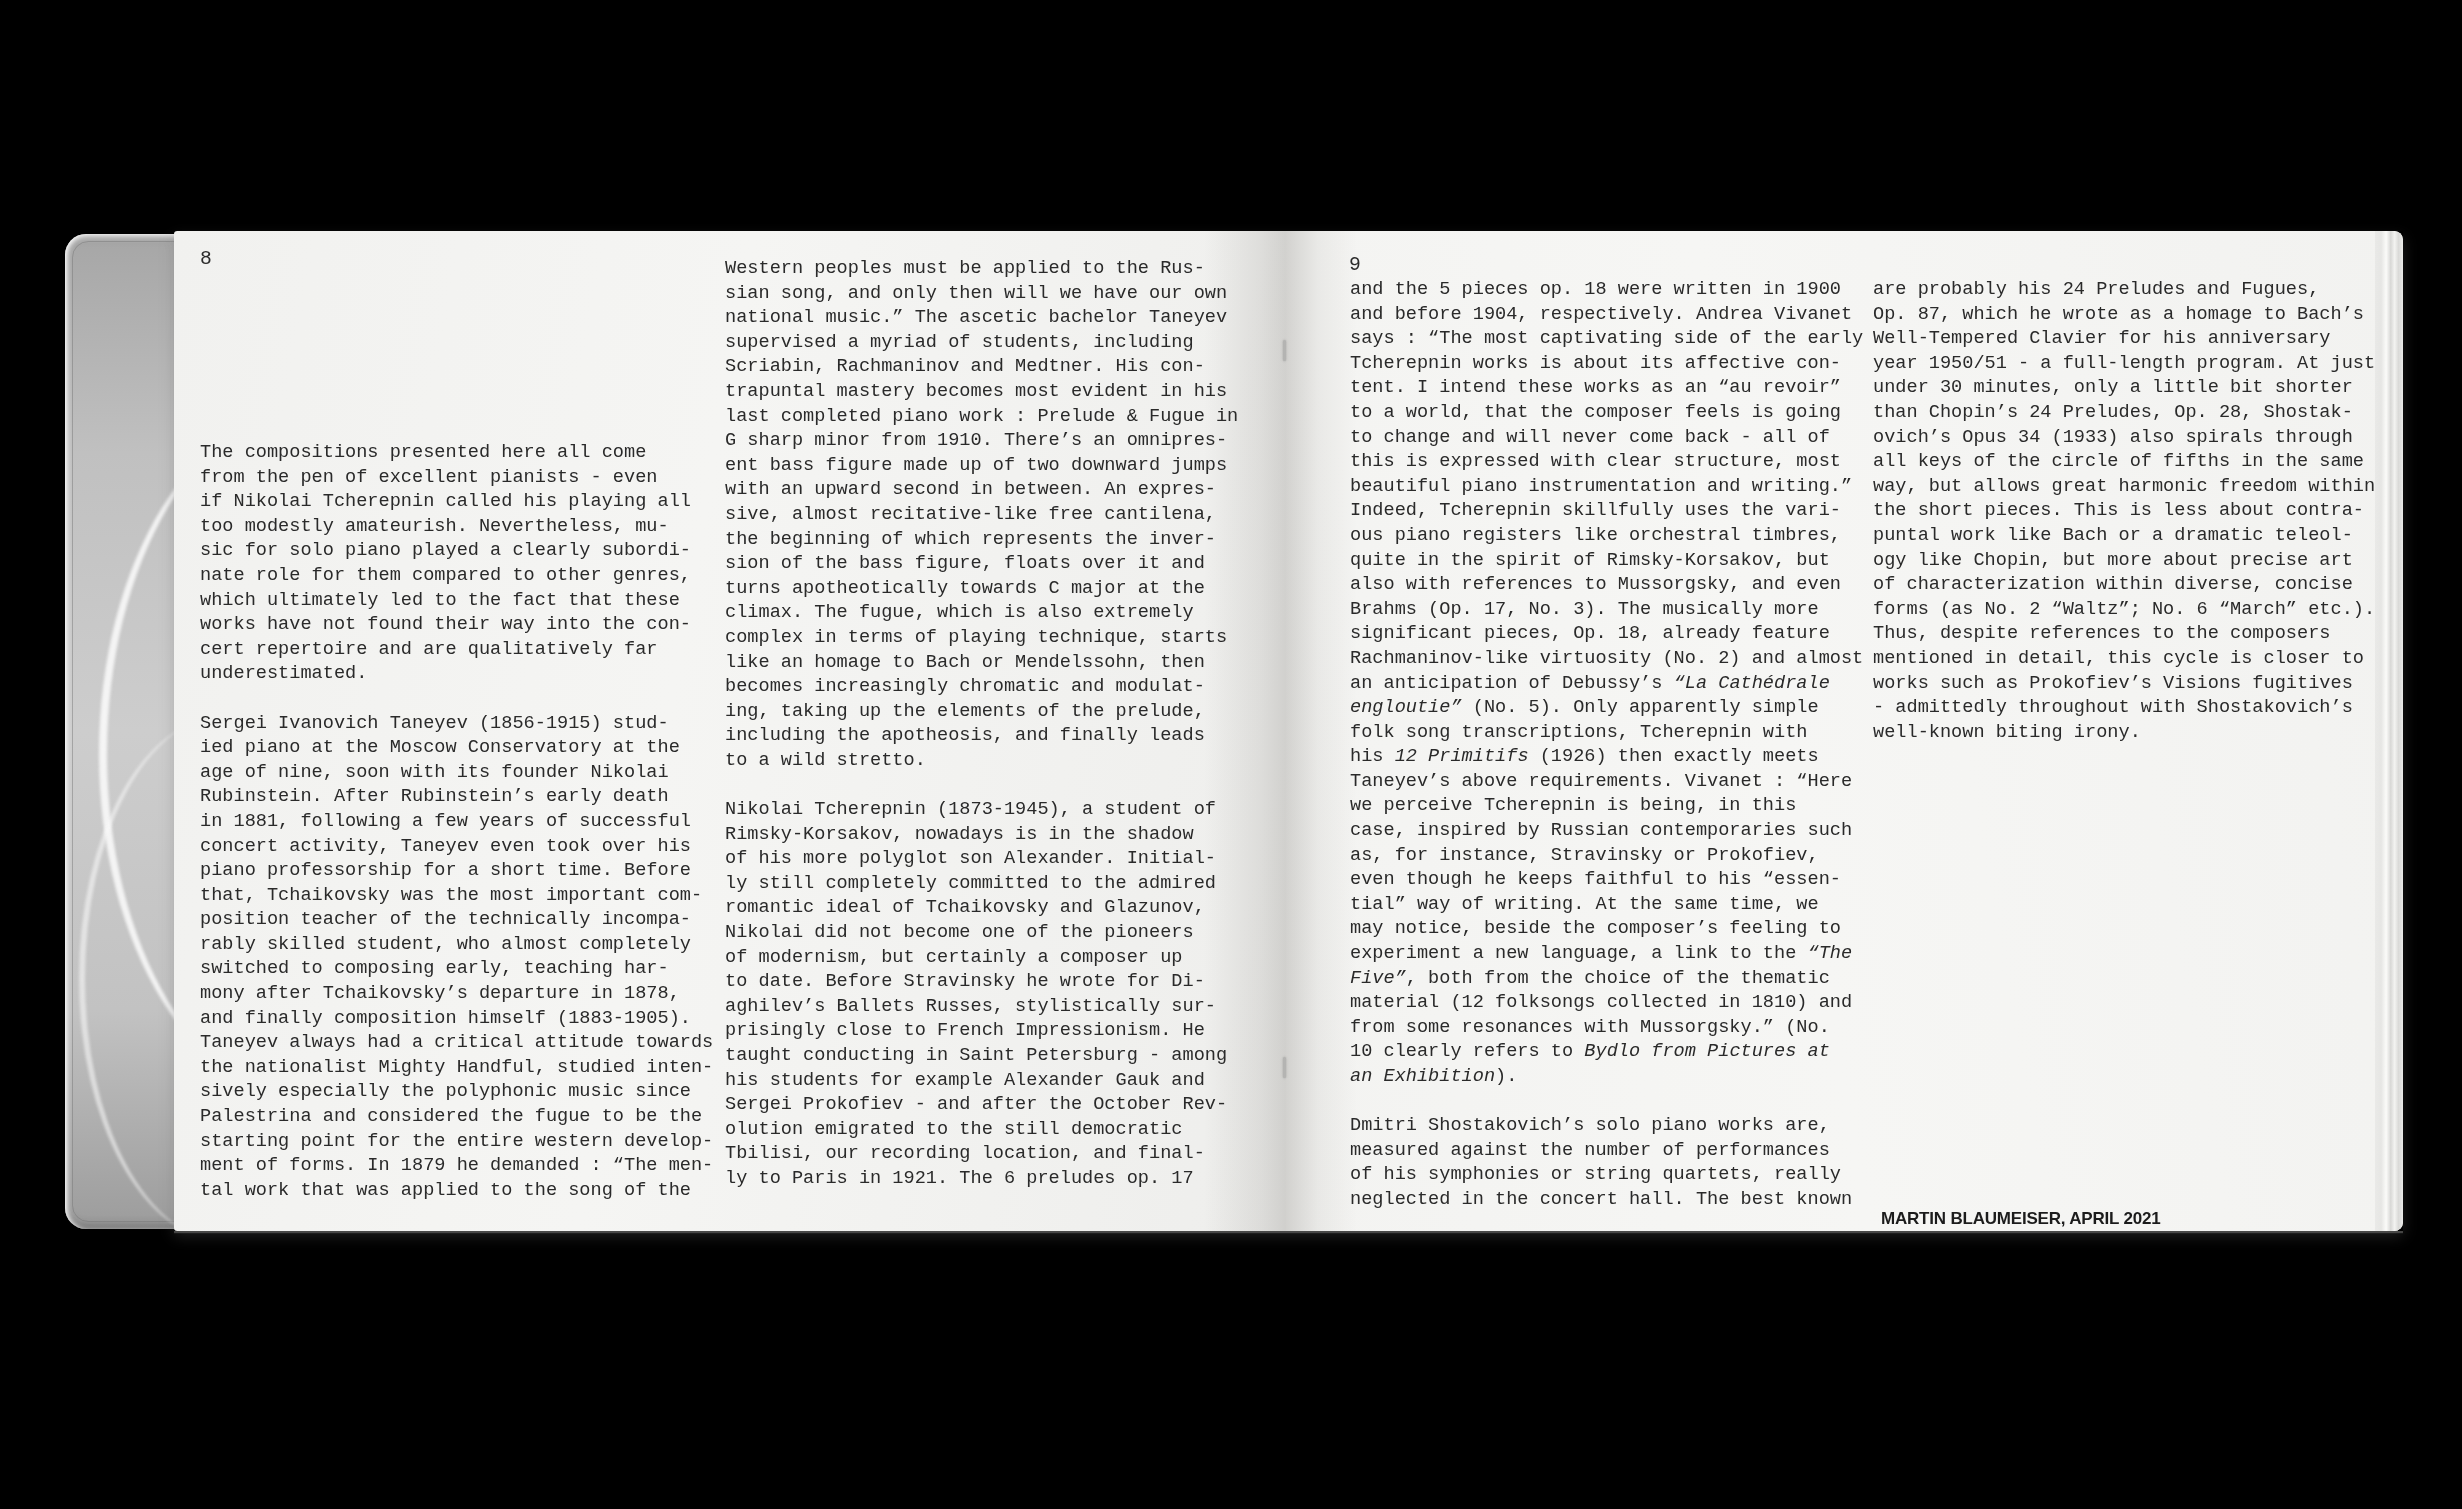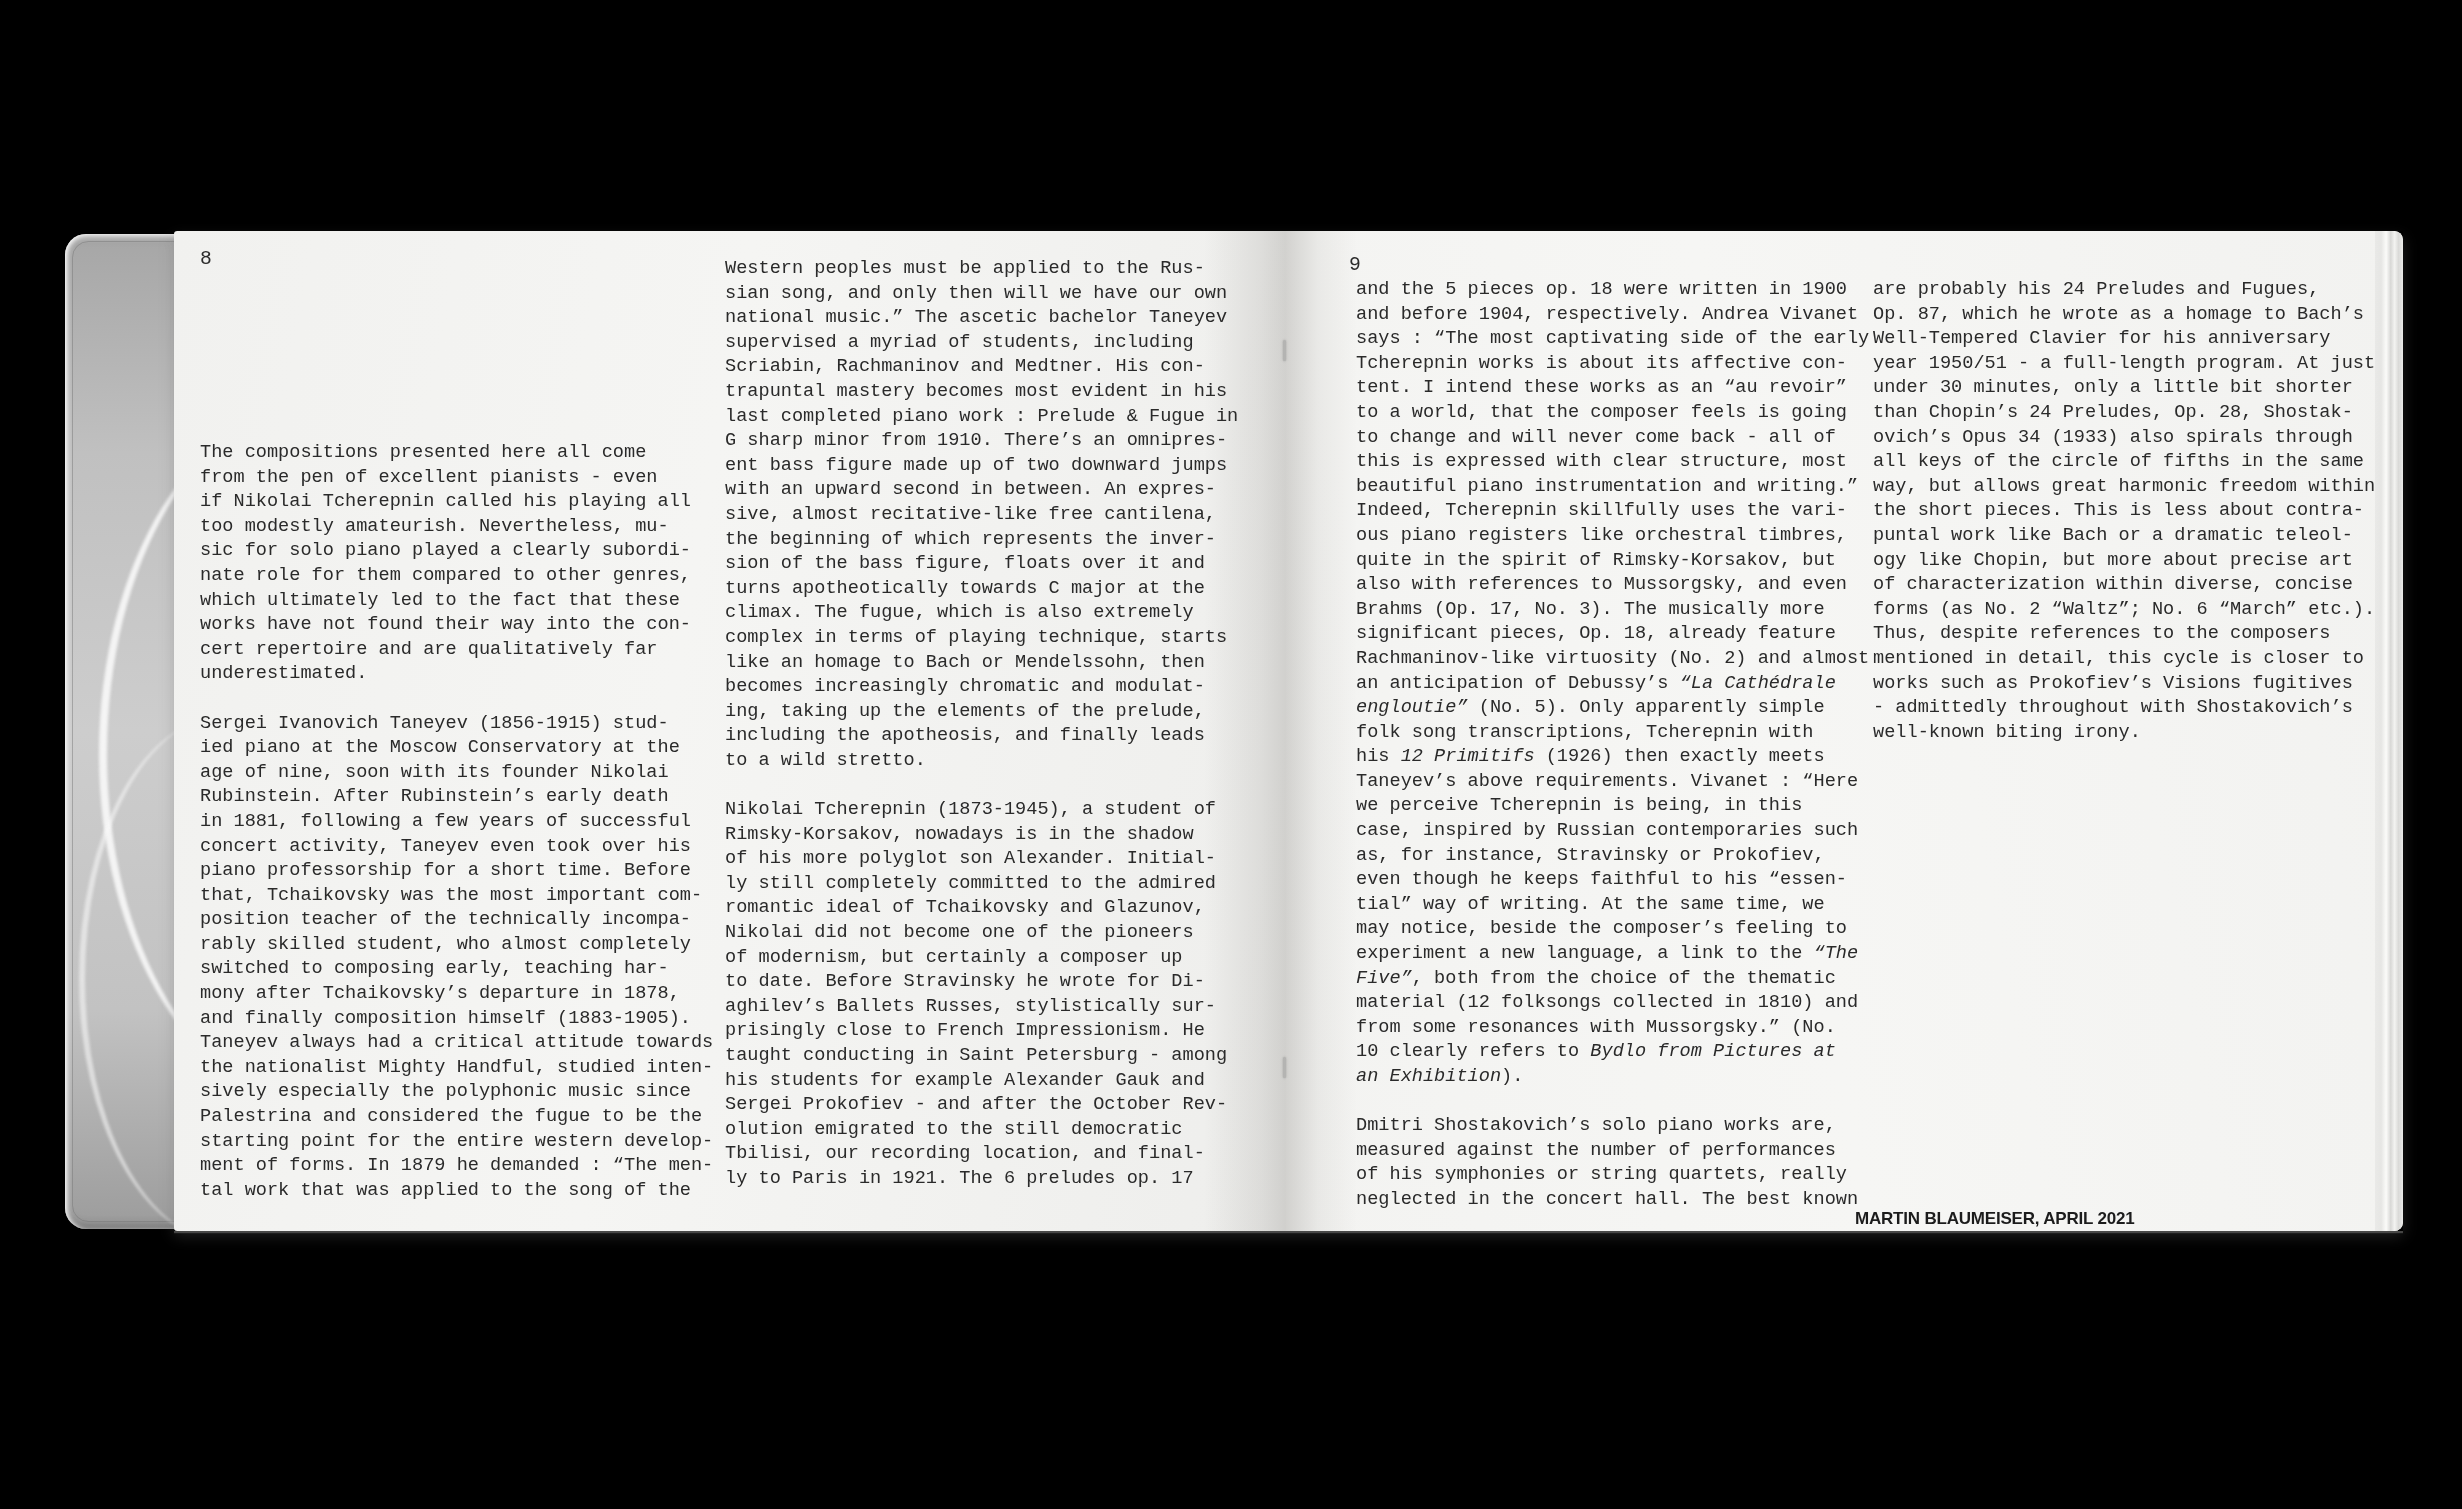--- a/index.html
+++ b/index.html
@@ -161,26 +161,26 @@
     color: #2a2a2a;
   }
   .text-col p {
     margin: 0 0 24.6px 0;
     white-space: pre;
   }
   .text-col p:last-child { margin-bottom: 0; }
 
   .col-l1 { left: 26px;   top: 210px; width: 528px;  }
   .col-l2 { left: 551px; top: 26px;  width: 550px; }
-  .col-r1 { left: 70px;  top: 47px;  width: 528px;  }
+  .col-r1 { left: 64px;  top: 47px;  width: 528px;  }
   .col-r2 { left: 587px; top: 47px;  width: 517px;  }
 
   .credit {
     position: absolute;
-    left: 569px;
+    left: 595px;
     top: 978px;
     font-family: "Liberation Sans", sans-serif;
     font-weight: 700;
     font-size: 17px;
     letter-spacing: -0.2px;
     color: #1c1c1c;
     white-space: nowrap;
   }
 </style>
 </head>

